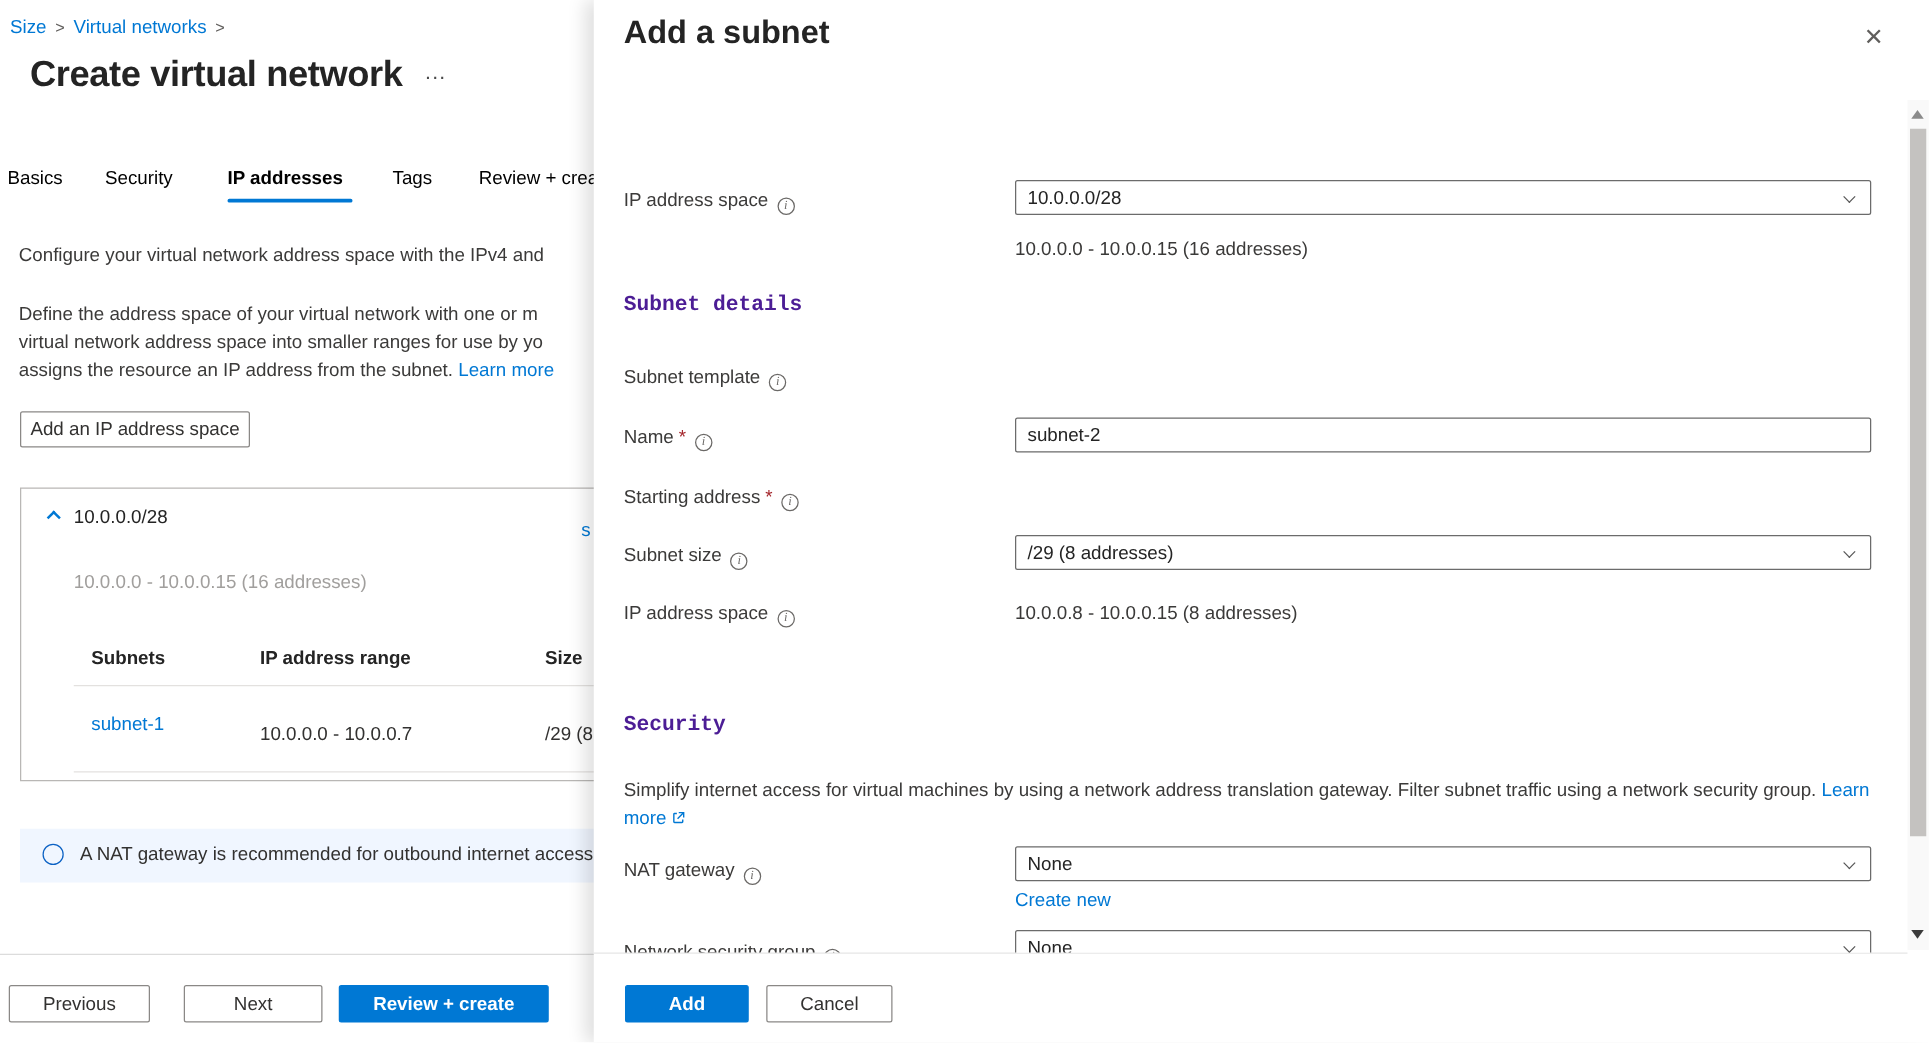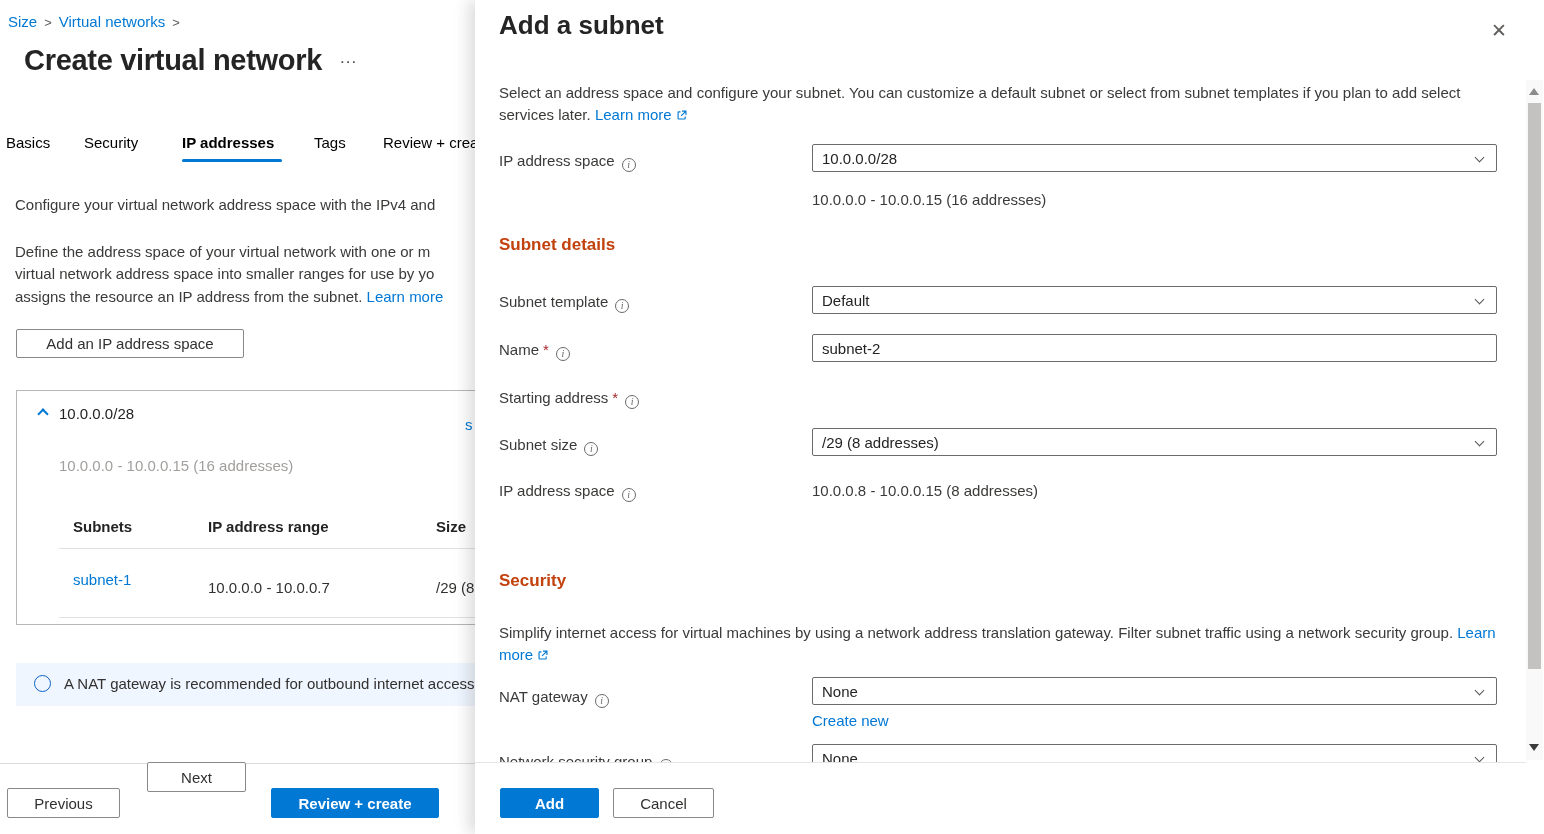--- a/index.html
+++ b/index.html
@@ -49,21 +49,21 @@
 
   .f-label { font-size:15px; color:#3b3a39; white-space:nowrap; }
   .req { color:#a4262c; margin-left:4px; }
   .info-icon { display:inline-block; vertical-align:-2px; margin-left:7px; width:14px; height:14px; border:1px solid #6b6967; border-radius:50%; color:#6b6967; font-size:10px; line-height:12px; text-align:center; font-family:"Liberation Serif", serif; font-style:italic; cursor:pointer; }
   .info-icon::before { content:"i"; }
 
   .control { position:absolute; left:337px; width:685px; height:28px; border:1px solid #6b6b6b; border-radius:2px; background:#fff; font-size:15px; color:#242424; display:flex; align-items:center; padding:0 30px 0 9px; cursor:pointer; }
   .control.input { padding-right:9px; }
   input.control { cursor:text; font-family:"Liberation Sans", sans-serif; }
   .chev-down { position:absolute; right:13px; top:9px; width:7px; height:7px; border-right:1.6px solid #555; border-bottom:1.6px solid #555; transform:rotate(45deg); pointer-events:none; }
-  .section-h { font-size:17px; font-weight:700; color:#c2410c; white-space:nowrap; }
+  .section-h { font-size:17px; font-weight:700; color:#4c1d95; white-space:nowrap;font-family:Liberation Mono, monospace; }
   .helper { font-size:15px; color:#3b3a39; white-space:nowrap; }
 
   .ext-icon { display:inline-block; vertical-align:-1px; margin-left:4px; }
 
   
   .sb-track { left:1051px; top:80px; width:17px; height:680px; background:#f9f9f9; }
   .sb-thumb { left:1053px; top:103px; width:13px; height:566px; background:#c4c2c0; cursor:pointer; }
   .sb-up { left:1054px; top:88px; width:0; height:0; border-left:5px solid transparent; border-right:5px solid transparent; border-bottom:7px solid #8b8b8b; cursor:pointer; }
   .sb-down { left:1054px; top:744px; width:0; height:0; border-left:5px solid transparent; border-right:5px solid transparent; border-top:7px solid #3b3b3b; cursor:pointer; }
 </style>
@@ -90,21 +90,21 @@
 
     <div class="abs body-line" style="left:15px; top:196px;">Configure your virtual network address space with the IPv4 and</div>
 
     <div class="abs body-line" style="left:15px; top:243px;">Define the address space of your virtual network with one or m</div>
     <div class="abs body-line" style="left:15px; top:265px;">virtual network address space into smaller ranges for use by yo</div>
     <div class="abs body-line" style="left:15px; top:288px;">
       <span>assigns the resource an IP address from the subnet.</span>
       <a>Learn more</a>
     </div>
 
-    <button class="abs btn secondary" style="left:16px; top:329px; width:228px; height:29px;">Add an IP address space</button>
+    <button class="abs btn secondary" style="left:16px; top:329px; width:184px; height:29px;">Add an IP address space</button>
 
     <div class="abs space-box">
       <span class="chev-up"></span>
       <span class="abs" style="left:42px; top:14px; font-size:15px; color:#242424;">10.0.0.0/28</span>
       <span class="abs muted" style="left:42px; top:66px; font-size:15px;">10.0.0.0 - 10.0.0.15 (16 addresses)</span>
 
       <span class="abs tbl-head" style="left:56px; top:127px;">Subnets</span>
       <span class="abs tbl-head" style="left:191px; top:127px;">IP address range</span>
       <span class="abs tbl-head" style="left:419px; top:127px;">Size</span>
 
@@ -122,56 +122,45 @@
     <span class="abs" style="left:465px; top:416px; color:#0078d4; font-size:15px;">s</span>
 
     <div class="abs nat-banner">
       <span class="banner-i"></span>
       <span class="abs" style="left:48px; top:12px; white-space:nowrap; color:#323130;">A NAT gateway is recommended for outbound internet access</span>
     </div>
 
     <div class="abs main-footer-divider"></div>
 
     <button class="abs btn secondary" style="left:7px; top:788px; width:113px; height:30px;">Previous</button>
-    <button class="abs btn secondary" style="left:147px; top:762px; width:99px; height:30px;">Next</button>
+    <button class="abs btn secondary" style="left:147px; top:788px; width:111px; height:30px;">Next</button>
     <button class="abs btn primary" style="left:271px; top:788px; width:168px; height:30px;">Review + create</button>
   </div>
 
   <div class="abs panel">
 
     <div class="abs panel-title">Add a subnet</div>
     <div class="abs close-btn">✕</div>
 
     <div class="abs panel-scroll">
 
-      <div class="panel-desc" style="position:absolute;">
-        <span>Select an address space and configure your subnet. You can customize a default subnet or select from subnet templates if you plan to add select services later.</span>
-        <a>Learn more</a><span class="ext-icon"><svg width="12" height="12" viewBox="0 0 16 16">
-              <path d="M6 3H3.5A1.5 1.5 0 0 0 2 4.5v8A1.5 1.5 0 0 0 3.5 14h8a1.5 1.5 0 0 0 1.5-1.5V10h-1.5v2.5h-8v-8H6z" fill="#0078d4"></path>
-              <path d="M8 2h6v6h-1.5V4.56L7.28 9.78 6.22 8.72l5.22-5.22H8z" fill="#0078d4"></path>
-            </svg></span>
-      </div>
 
       <div class="abs f-label" style="left:24px; top:152px;">
         <span>IP address space</span><span class="info-icon"></span>
       </div>
       <div class="control" style="top:144px;">
         <span>10.0.0.0/28</span>
         <span class="chev-down"></span>
       </div>
       <div class="abs helper" style="left:337px; top:191px;">10.0.0.0 - 10.0.0.15 (16 addresses)</div>
 
       <div class="abs section-h" style="left:24px; top:235px;">Subnet details</div>
 
       <div class="abs f-label" style="left:24px; top:293px;">
         <span>Subnet template</span><span class="info-icon"></span>
-      </div>
-      <div class="control" style="top:286px;">
-        <span>Default</span>
-        <span class="chev-down"></span>
       </div>
 
       <div class="abs f-label" style="left:24px; top:341px;">
         <span>Name</span><span class="req">*</span><span class="info-icon"></span>
       </div>
       <input class="control input" style="top: 334px;" value="subnet-2">
 
       <div class="abs f-label" style="left:24px; top:389px;">
         <span>Starting address</span><span class="req">*</span><span class="info-icon"></span>
       </div>

